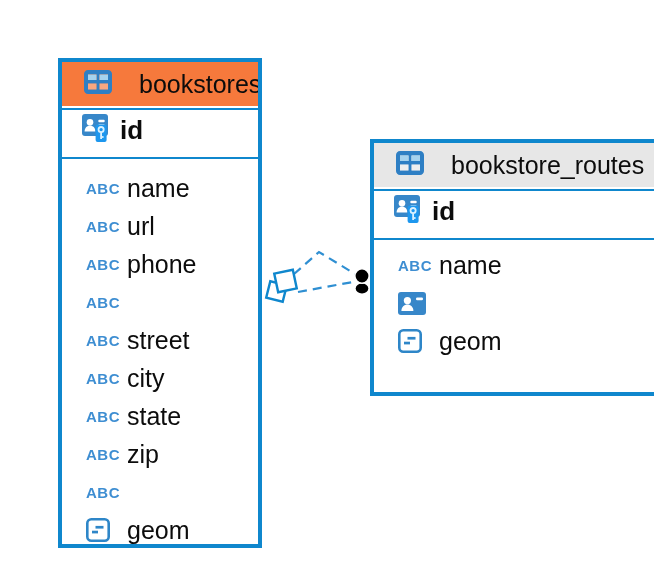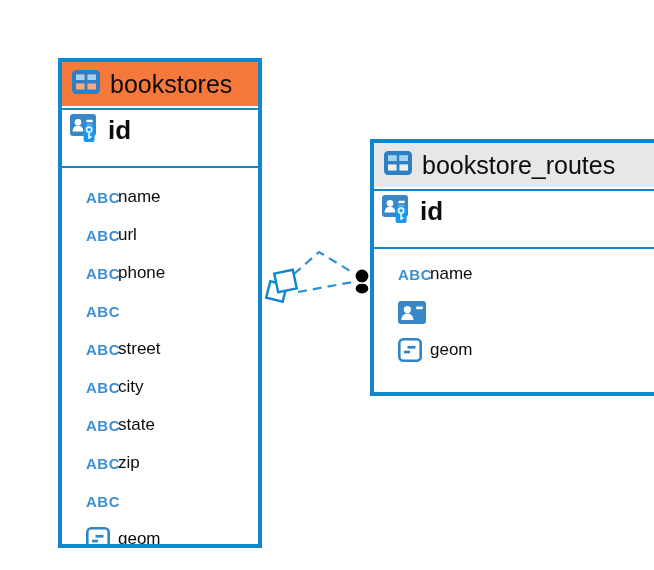--- a/index.html
+++ b/index.html
@@ -10,36 +10,36 @@
   .rel-svg{position:absolute;left:0;top:0;}
   .rel-line{fill:none;stroke:#2f8fd2;stroke-width:2.2;stroke-dasharray:9 6;}
   .rel-diamond{fill:#ffffff;stroke:#0f87cd;stroke-width:2.4;}
 
   .er-table{
     position:absolute;background:#ffffff;border:4px solid #0f87cd;
     box-sizing:border-box;display:flex;flex-direction:column;overflow:hidden;
   }
   .tbl-header{
     height:44px;flex:0 0 44px;display:flex;align-items:center;
-    padding:0 6px 0 10px;background:#e7e7e7;
+    padding:0 6px 0 22px;background:#e7e7e7;gap:17px;
   }
   .tbl-header.selected{background:#f6793c;}
   .tbl-title{font-size:25px;margin-left:10px;white-space:nowrap;}
   .sep{height:2px;flex:0 0 2px;background:#0f87cd;}
   .sep.gap{margin-top:2px;}
   .pk-row{
-    height:40px;flex:0 0 40px;display:flex;align-items:center;padding:0 6px 16px 8px;
+    height:40px;flex:0 0 40px;display:flex;align-items:center;padding:0 6px 7px 8px;margin-left:12px;
   }
   .pk-label{font-size:26px;font-weight:bold;margin-left:8px;}
   .columns{flex:1 1 auto;}
   .tbl-0 .columns{padding-top:10px;}
   .tbl-1 .columns{padding-top:6px;}
   .col-row{height:38px;display:flex;align-items:center;padding-left:24px;}
   .icon-slot{width:32px;flex:0 0 32px;display:flex;align-items:center;justify-content:flex-start;}
-  .col-label{font-size:17px;white-space:nowrap;}
+  .col-label{font-size:25px;margin-left:9px;white-space:nowrap;}
   .abc{
     font-size:15px;font-weight:800;letter-spacing:0.5px;color:#3e8ed2;
     transform:scaleY(0.92);display:inline-block;
   }
 </style>
 </head>
 <body>
 
 <div class="canvas">
 

